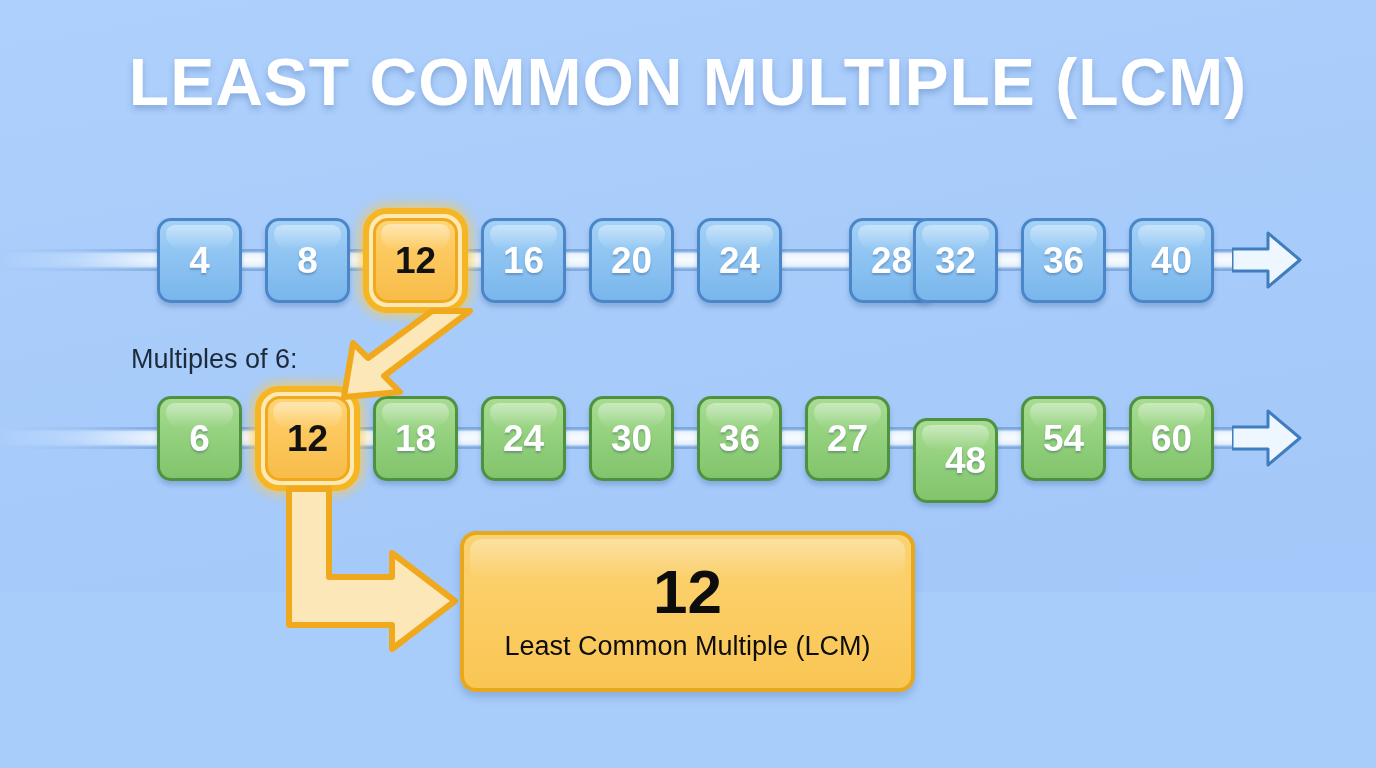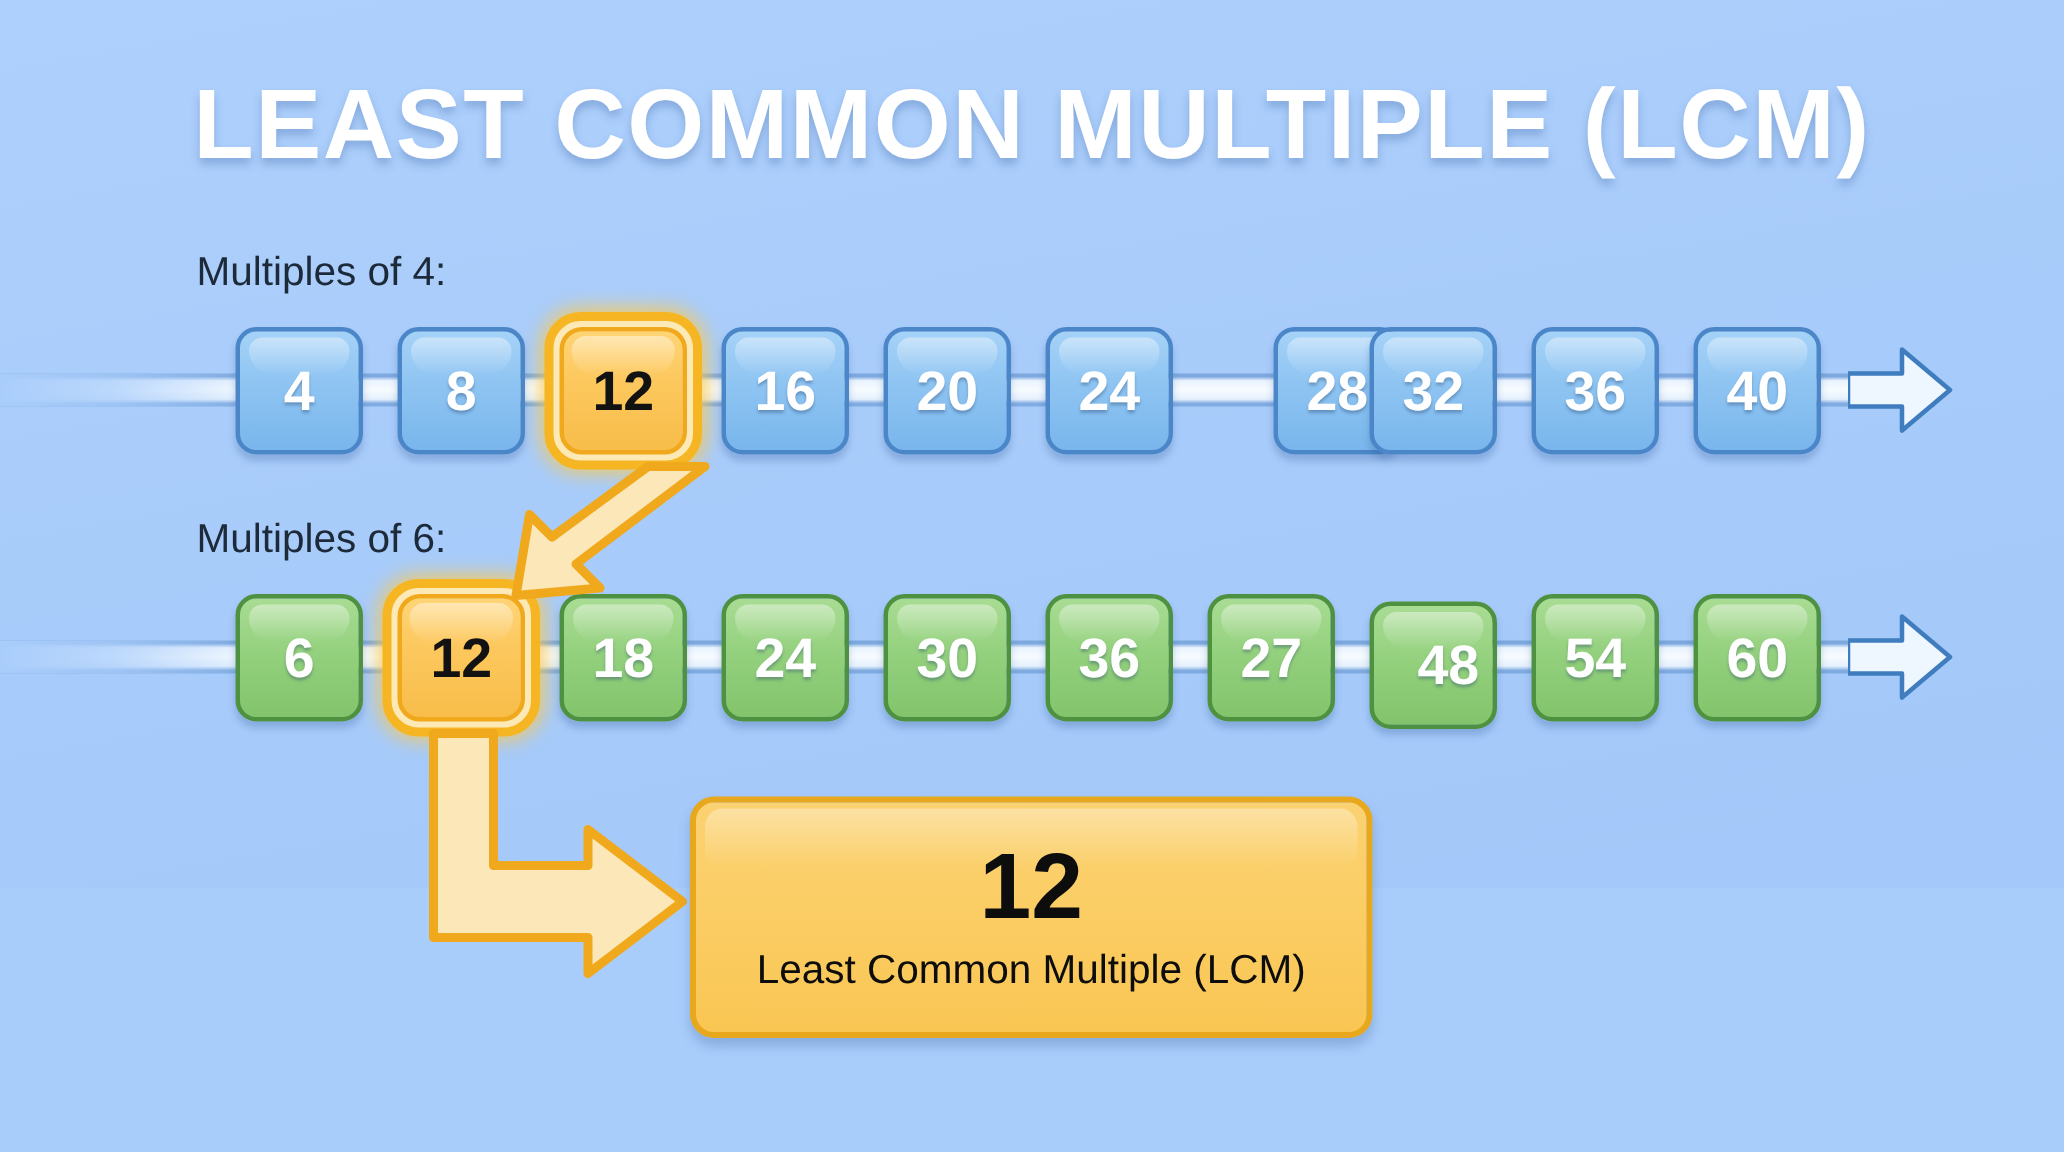--- a/index.html
+++ b/index.html
@@ -222,21 +222,20 @@
     color: #1d2a3a;
   }
 </style>
 </head>
 <body>
 
 <div id="stage">
 
   <div id="title">LEAST COMMON MULTIPLE (LCM)</div>
 
-  <div class="row-label" id="label-4">Multiples of 4:</div>
 
   <div class="row-label" id="label-6">Multiples of 6:</div>
 
   <div class="line-strip" id="strip-1">
     <div class="strip-fade"></div>
   </div>
   <div class="line-strip" id="strip-2">
     <div class="strip-fade"></div>
   </div>
 
@@ -310,21 +309,21 @@
         <span class="val">30</span>
       </div>
       <div class="nbox green" style="left: 697px; top: 396px;">
         <div class="gloss"></div>
         <span class="val">36</span>
       </div>
       <div class="nbox green" style="left: 805px; top: 396px;">
         <div class="gloss"></div>
         <span class="val">27</span>
       </div>
-      <div class="nbox green" style="left: 913px; top: 401px; padding-left: 20px;">
+      <div class="nbox green" style="left: 913px; top: 418px; padding-left: 20px;">
         <div class="gloss"></div>
         <span class="val">48</span>
       </div>
       <div class="nbox green" style="left: 1021px; top: 396px;">
         <div class="gloss"></div>
         <span class="val">54</span>
       </div>
       <div class="nbox green" style="left: 1129px; top: 396px;">
         <div class="gloss"></div>
         <span class="val">60</span>

